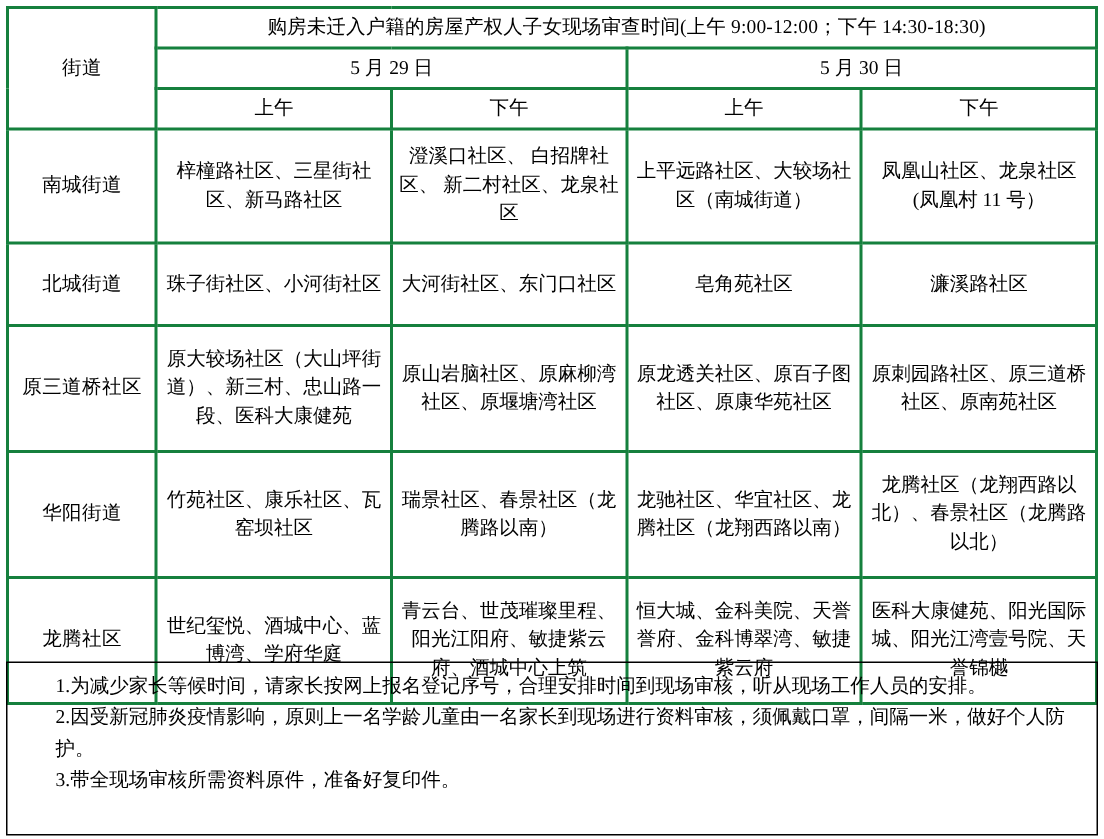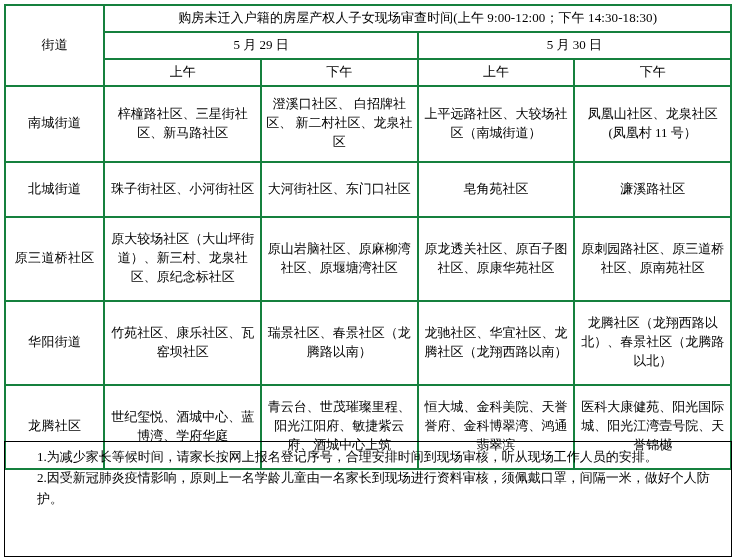--- a/index.html
+++ b/index.html
@@ -132,42 +132,43 @@
       <tr class="r-beicheng">
         <td class="street-name">北城街道</td>
         <td class="body-cell">珠子街社区、小河街社区</td>
         <td class="body-cell">大河街社区、东门口社区</td>
         <td class="body-cell">皂角苑社区</td>
         <td class="body-cell">濂溪路社区</td>
       </tr>
 
       <tr class="r-dashanping">
         <td class="street-name">原三道桥社区</td>
-        <td class="body-cell">原大较场社区（大山坪街道）、新三村、龙泉社区、原纪念标社区</td>
+        <td class="body-cell">原大较场社区（大山坪街道）、新三村、忠山路一段、医科大康健苑</td>
         <td class="body-cell">原山岩脑社区、原麻柳湾社区、原堰塘湾社区</td>
         <td class="body-cell">原龙透关社区、原百子图社区、原康华苑社区</td>
         <td class="body-cell">原刺园路社区、原三道桥社区、原南苑社区</td>
       </tr>
 
       <tr class="r-huayang">
         <td class="street-name">华阳街道</td>
         <td class="body-cell">竹苑社区、康乐社区、瓦窑坝社区</td>
         <td class="body-cell">瑞景社区、春景社区（龙腾路以南）</td>
         <td class="body-cell">龙驰社区、华宜社区、龙腾社区（龙翔西路以南）</td>
         <td class="body-cell">龙腾社区（龙翔西路以北）、春景社区（龙腾路以北）</td>
       </tr>
 
       <tr class="r-chengxi">
         <td class="street-name">龙腾社区</td>
         <td class="body-cell">世纪玺悦、酒城中心、蓝博湾、学府华庭</td>
         <td class="body-cell">青云台、世茂璀璨里程、阳光江阳府、敏捷紫云府、酒城中心上筑</td>
-        <td class="body-cell">恒大城、金科美院、天誉誉府、金科博翠湾、鸿通翡翠滨</td>
+        <td class="body-cell">恒大城、金科美院、天誉誉府、金科博翠湾、敏捷紫云府</td>
         <td class="body-cell">医科大康健苑、阳光国际城、阳光江湾壹号院、天誉锦樾</td>
       </tr>
     </tbody>
   </table>
 
   <div class="notes">
     <div class="note-item">1.为减少家长等候时间，请家长按网上报名登记序号，合理安排时间到现场审核，听从现场工作人员的安排。</div>
     <div class="note-item">2.因受新冠肺炎疫情影响，原则上一名学龄儿童由一名家长到现场进行资料审核，须佩戴口罩，间隔一米，做好个人防护。</div>
+    <div class="note-item">3.带全现场审核所需资料原件，准备好复印件。</div>
   </div>
 
 </div>
 
 </body></html>

